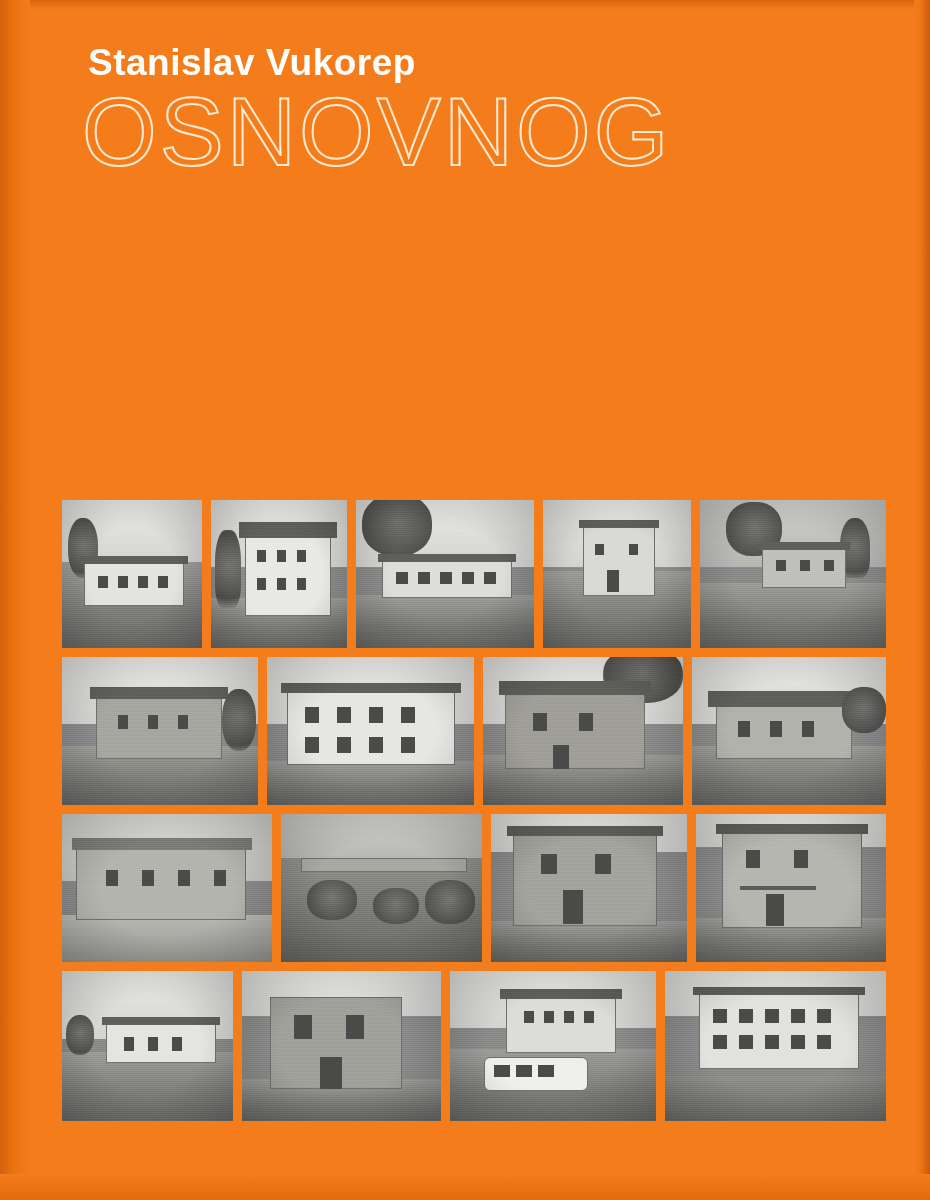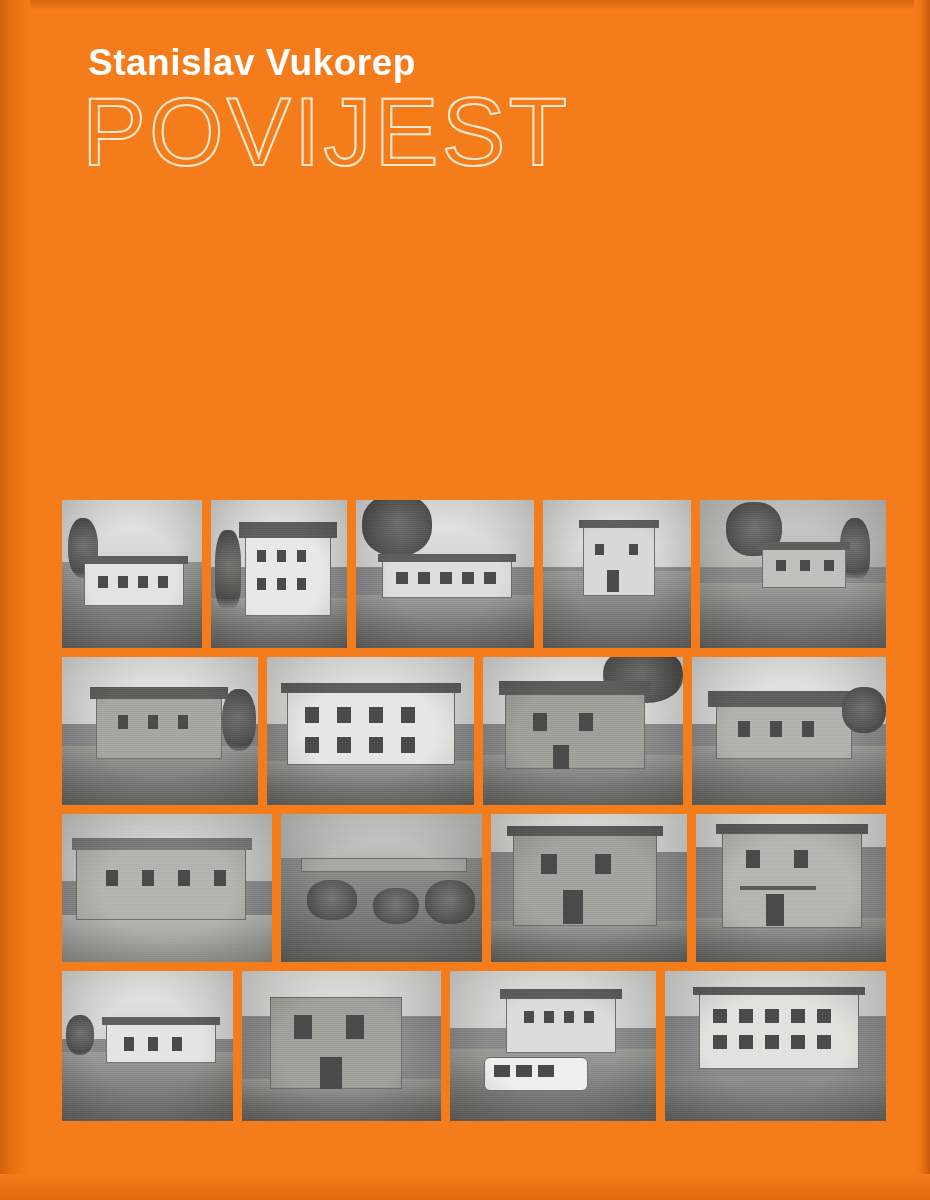--- a/index.html
+++ b/index.html
@@ -146,21 +146,21 @@
 <div id="cover">
 
   <div class="edge-top"></div>
   <div class="spine-left"></div>
   <div class="edge-right"></div>
   <div class="edge-bottom"></div>
 
   <div class="author">Stanislav Vukorep</div>
 
   <div class="title-block">
-    <div class="title-line l2">POVIJEST</div>
+    <div class="title-line l2">OSNOVNOG</div>
   </div>
 
   <div class="photo-grid">
 
     <div class="photo-row">
       <div class="photo light" style="width:140px">
         <div class="sky"></div>
           <div class="ground"></div>
         <div class="tree" style="left:6px;top:18px;width:30px;height:60px;"></div>
         <div class="bldg" style="left:22px;top:62px;width:100px;height:44px;background:#e3e3e0;"></div>

